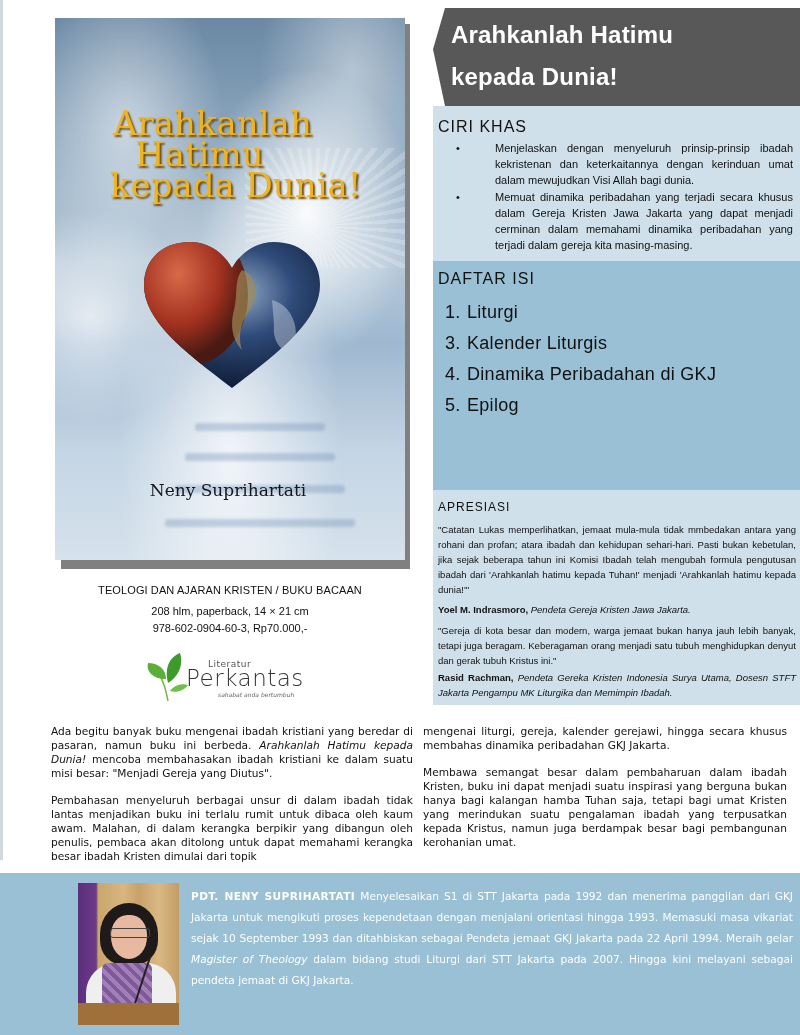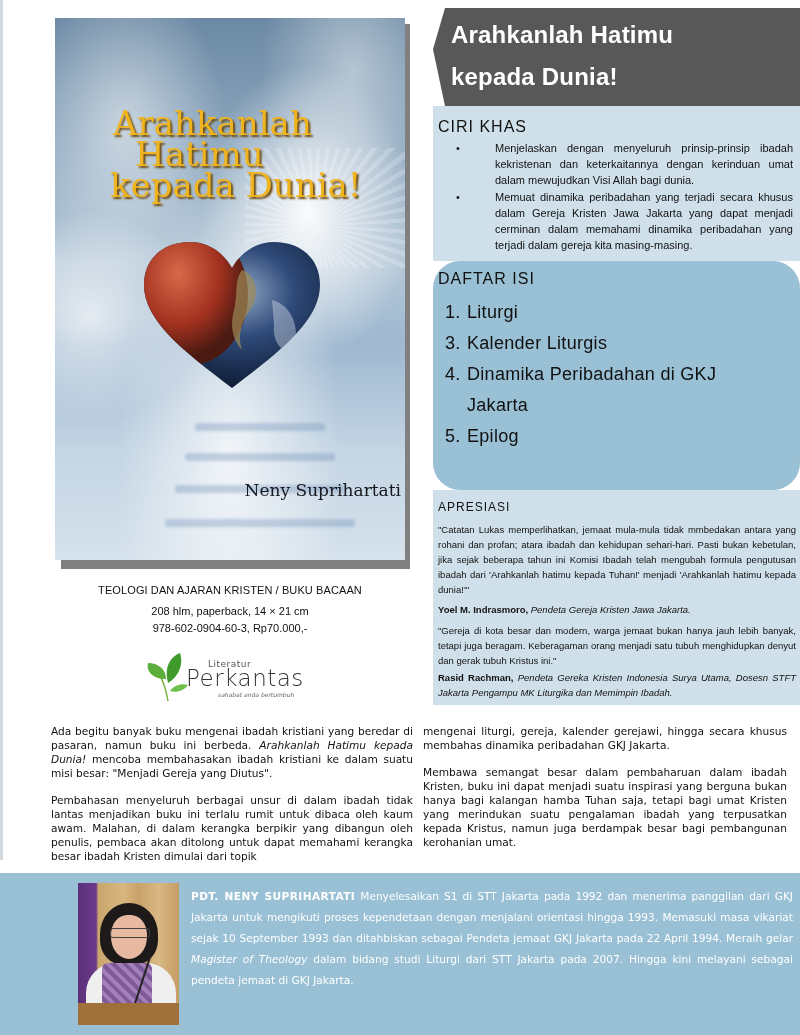--- a/index.html
+++ b/index.html
@@ -19,42 +19,42 @@
                 background: repeating-conic-gradient(from 200deg at 35% 65%, rgba(255,255,255,0.35) 0deg 3deg, rgba(255,255,255,0) 3deg 7deg);
                 opacity:0.6; }
   .cover-title { position:absolute; left:0; top:90px; width:350px; font-family:"DejaVu Serif", serif;
                  font-size:34px; line-height:31px; color:#f0b41e; text-shadow:2px 2px 2px #6b4a10; }
   .cover-title .l1 { display:block; padding-left:58px; }
   .cover-title .l2 { display:block; padding-left:80px; }
   .cover-title .l3 { display:block; padding-left:55px; }
   .heart { position:absolute; left:87px; top:222px; width:180px; height:150px; }
   .stairs { position:absolute; left:100px; top:395px; width:200px; height:150px; }
   .stairs div { position:absolute; height:8px; background:rgba(110,140,180,0.35); border-radius:3px; filter:blur(1.5px); }
-  .cover-author { position:absolute; left:0; top:462px; width:346px; text-align:right;
+  .cover-author { position:absolute; left:0; top:462px; width:346px; text-align:center;
                   font-family:"DejaVu Serif", serif; font-size:17px; color:#15171e; }
 
   
   .meta { position:absolute; left:40px; width:380px; text-align:center; font-family:"Liberation Sans", sans-serif; }
   .meta-cat { top:584px; font-size:11px; letter-spacing:0.1px; }
   .meta-spec { top:605px; font-size:11px; }
   .meta-isbn { top:622px; font-size:11px; }
   .logo { position:absolute; left:146px; top:653px; width:170px; height:50px; }
   .logo .lit { position:absolute; left:62px; top:6px; font-size:9px; color:#555; letter-spacing:0.5px; font-family:"DejaVu Sans", sans-serif; }
   .logo .name { position:absolute; left:40px; top:12px; font-size:23px; color:#333; letter-spacing:0.5px; font-family:"DejaVu Sans", sans-serif; font-weight:300; }
   .logo .tag { position:absolute; left:72px; top:38px; font-size:6px; color:#666; font-style:italic; font-family:"DejaVu Sans", sans-serif; }
 
   
   .title-banner { position:absolute; left:433px; top:8px; width:367px; height:98px; background:#585858;
                   clip-path: polygon(12px 0, 100% 0, 100% 100%, 12px 100%, 0 42%); }
   .title-banner .t { position:absolute; left:18px; top:6px; color:#fff; font-family:"Liberation Sans", sans-serif;
                      font-weight:bold; font-size:24px; line-height:42px; letter-spacing:0.2px; }
   .panel-light { position:absolute; left:433px; top:106px; width:367px; background:#cfe0eb; }
   .ciri { top:106px; height:155px; }
   .apresiasi { top:490px; height:215px; }
-  .panel-dark { position:absolute; left:433px; top:261px; width:367px; height:229px; background:#99c0d4;border-radius:27px; }
+  .panel-dark { position:absolute; left:433px; top:261px; width:367px; height:229px; background:#99c0d4; }
   .sec-title { position:absolute; left:5px; font-family:"Liberation Sans", sans-serif; font-weight:normal; letter-spacing:1px; color:#111; }
   .ciri .sec-title { top:12px; font-size:16px; }
   .ciri ul { position:absolute; left:0; top:34px; width:360px; margin:0; padding:0; list-style:none; }
   .ciri li { position:relative; padding-left:62px; font-family:"Liberation Sans", sans-serif; font-size:11px; line-height:16px; text-align:justify; margin-bottom:1px; }
   .ciri li .bullet { position:absolute; left:23px; top:0; }
 
   .daftar .sec-title { top:9px; font-size:16px; }
   .daftar ol { position:absolute; left:12px; top:36px; margin:0; padding:0; list-style:none; width:345px; }
   .daftar li { font-family:"Liberation Sans", sans-serif; font-size:18px; line-height:31px; color:#111; letter-spacing:0.3px; }
   .daftar li .n { display:inline-block; width:22px; }
@@ -163,21 +163,21 @@
     <li><span class="bullet">•</span><span>Menjelaskan dengan menyeluruh prinsip-prinsip ibadah kekristenan dan keterkaitannya dengan kerinduan umat dalam mewujudkan Visi Allah bagi dunia.</span></li>
     <li><span class="bullet">•</span><span>Memuat dinamika peribadahan yang terjadi secara khusus dalam Gereja Kristen Jawa Jakarta yang dapat menjadi cerminan dalam memahami dinamika peribadahan yang terjadi dalam gereja kita masing-masing.</span></li>
   </ul>
 </div>
 
 <div class="panel-dark daftar">
   <div class="sec-title">DAFTAR ISI</div>
   <ol>
     <li><span class="n">1.</span><span>Liturgi</span></li>
     <li><span class="n">3.</span><span>Kalender Liturgis</span></li>
-    <li><span class="n">4.</span><span>Dinamika Peribadahan di GKJ</span><span class="cont">Jakarta</span></li>
+    <li><span class="n">4.</span><span>Dinamika Peribadahan di GKJ</span></li>
     <li><span class="n">5.</span><span>Epilog</span></li>
   </ol>
 </div>
 
 <div class="panel-light apresiasi">
   <div class="sec-title">APRESIASI</div>
   <div class="apr-text apr-q1">"Catatan Lukas memperlihatkan, jemaat mula-mula tidak mmbedakan antara yang rohani dan profan; atara ibadah dan kehidupan sehari-hari. Pasti bukan kebetulan, jika sejak beberapa tahun ini Komisi Ibadah telah mengubah formula pengutusan ibadah dari 'Arahkanlah hatimu kepada Tuhan!' menjadi 'Arahkanlah hatimu kepada dunia!'"</div>
   <div class="apr-text apr-a1">
     <span class="bold">Yoel M. Indrasmoro,</span>
     <span class="ital">Pendeta Gereja Kristen Jawa Jakarta.</span>

